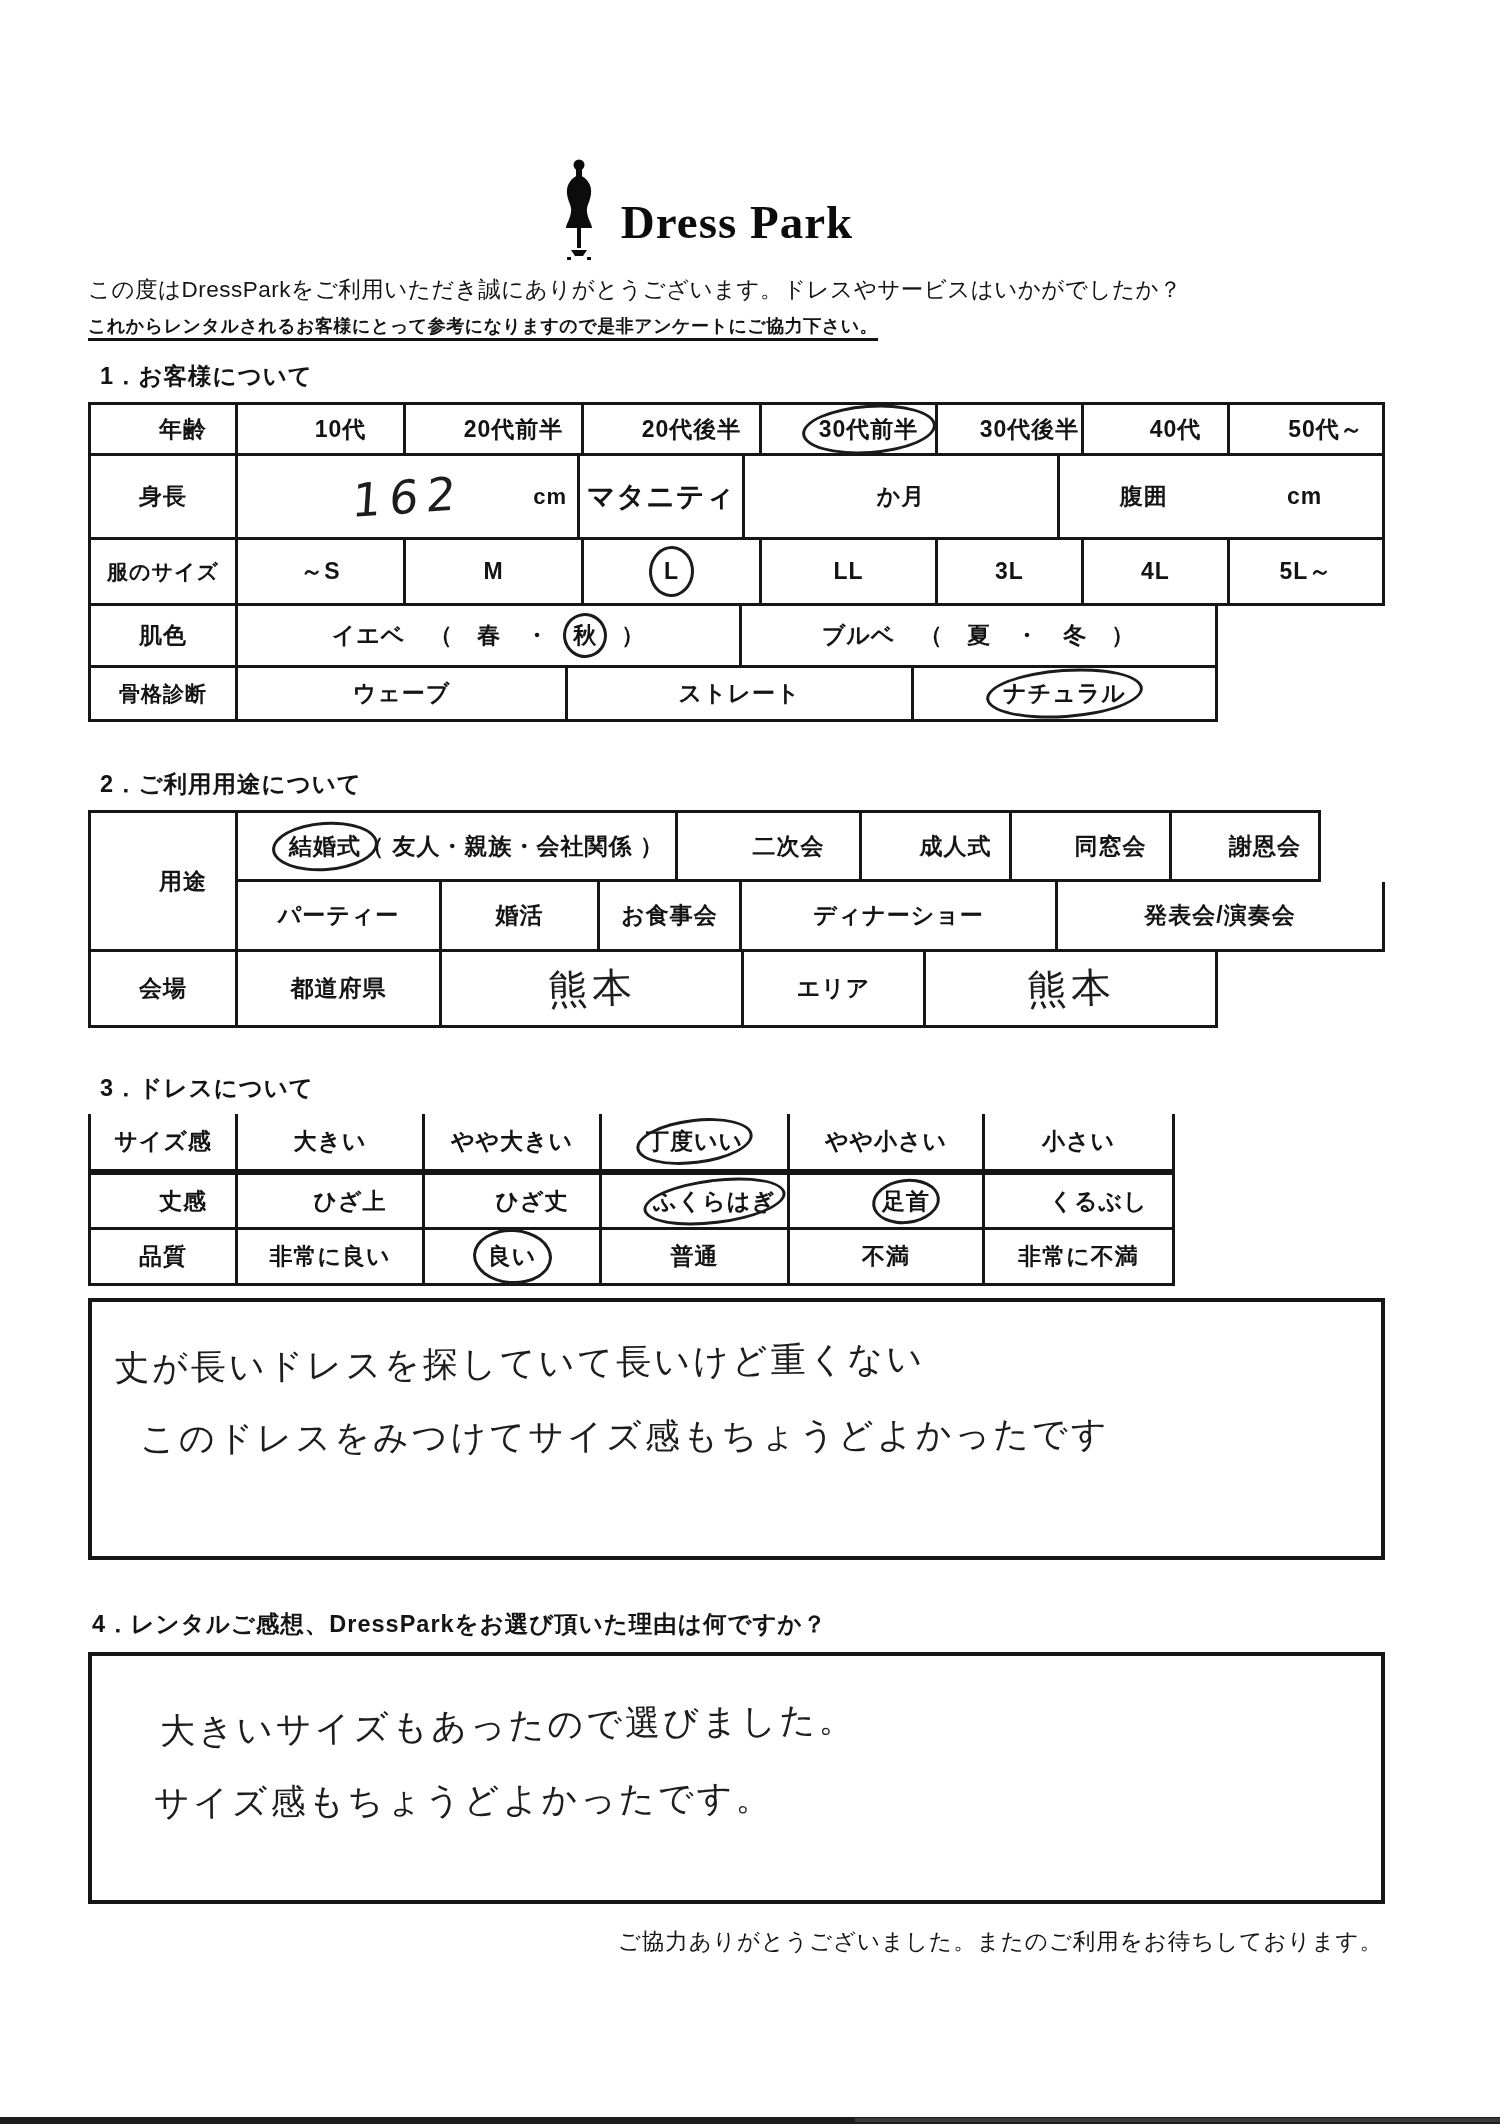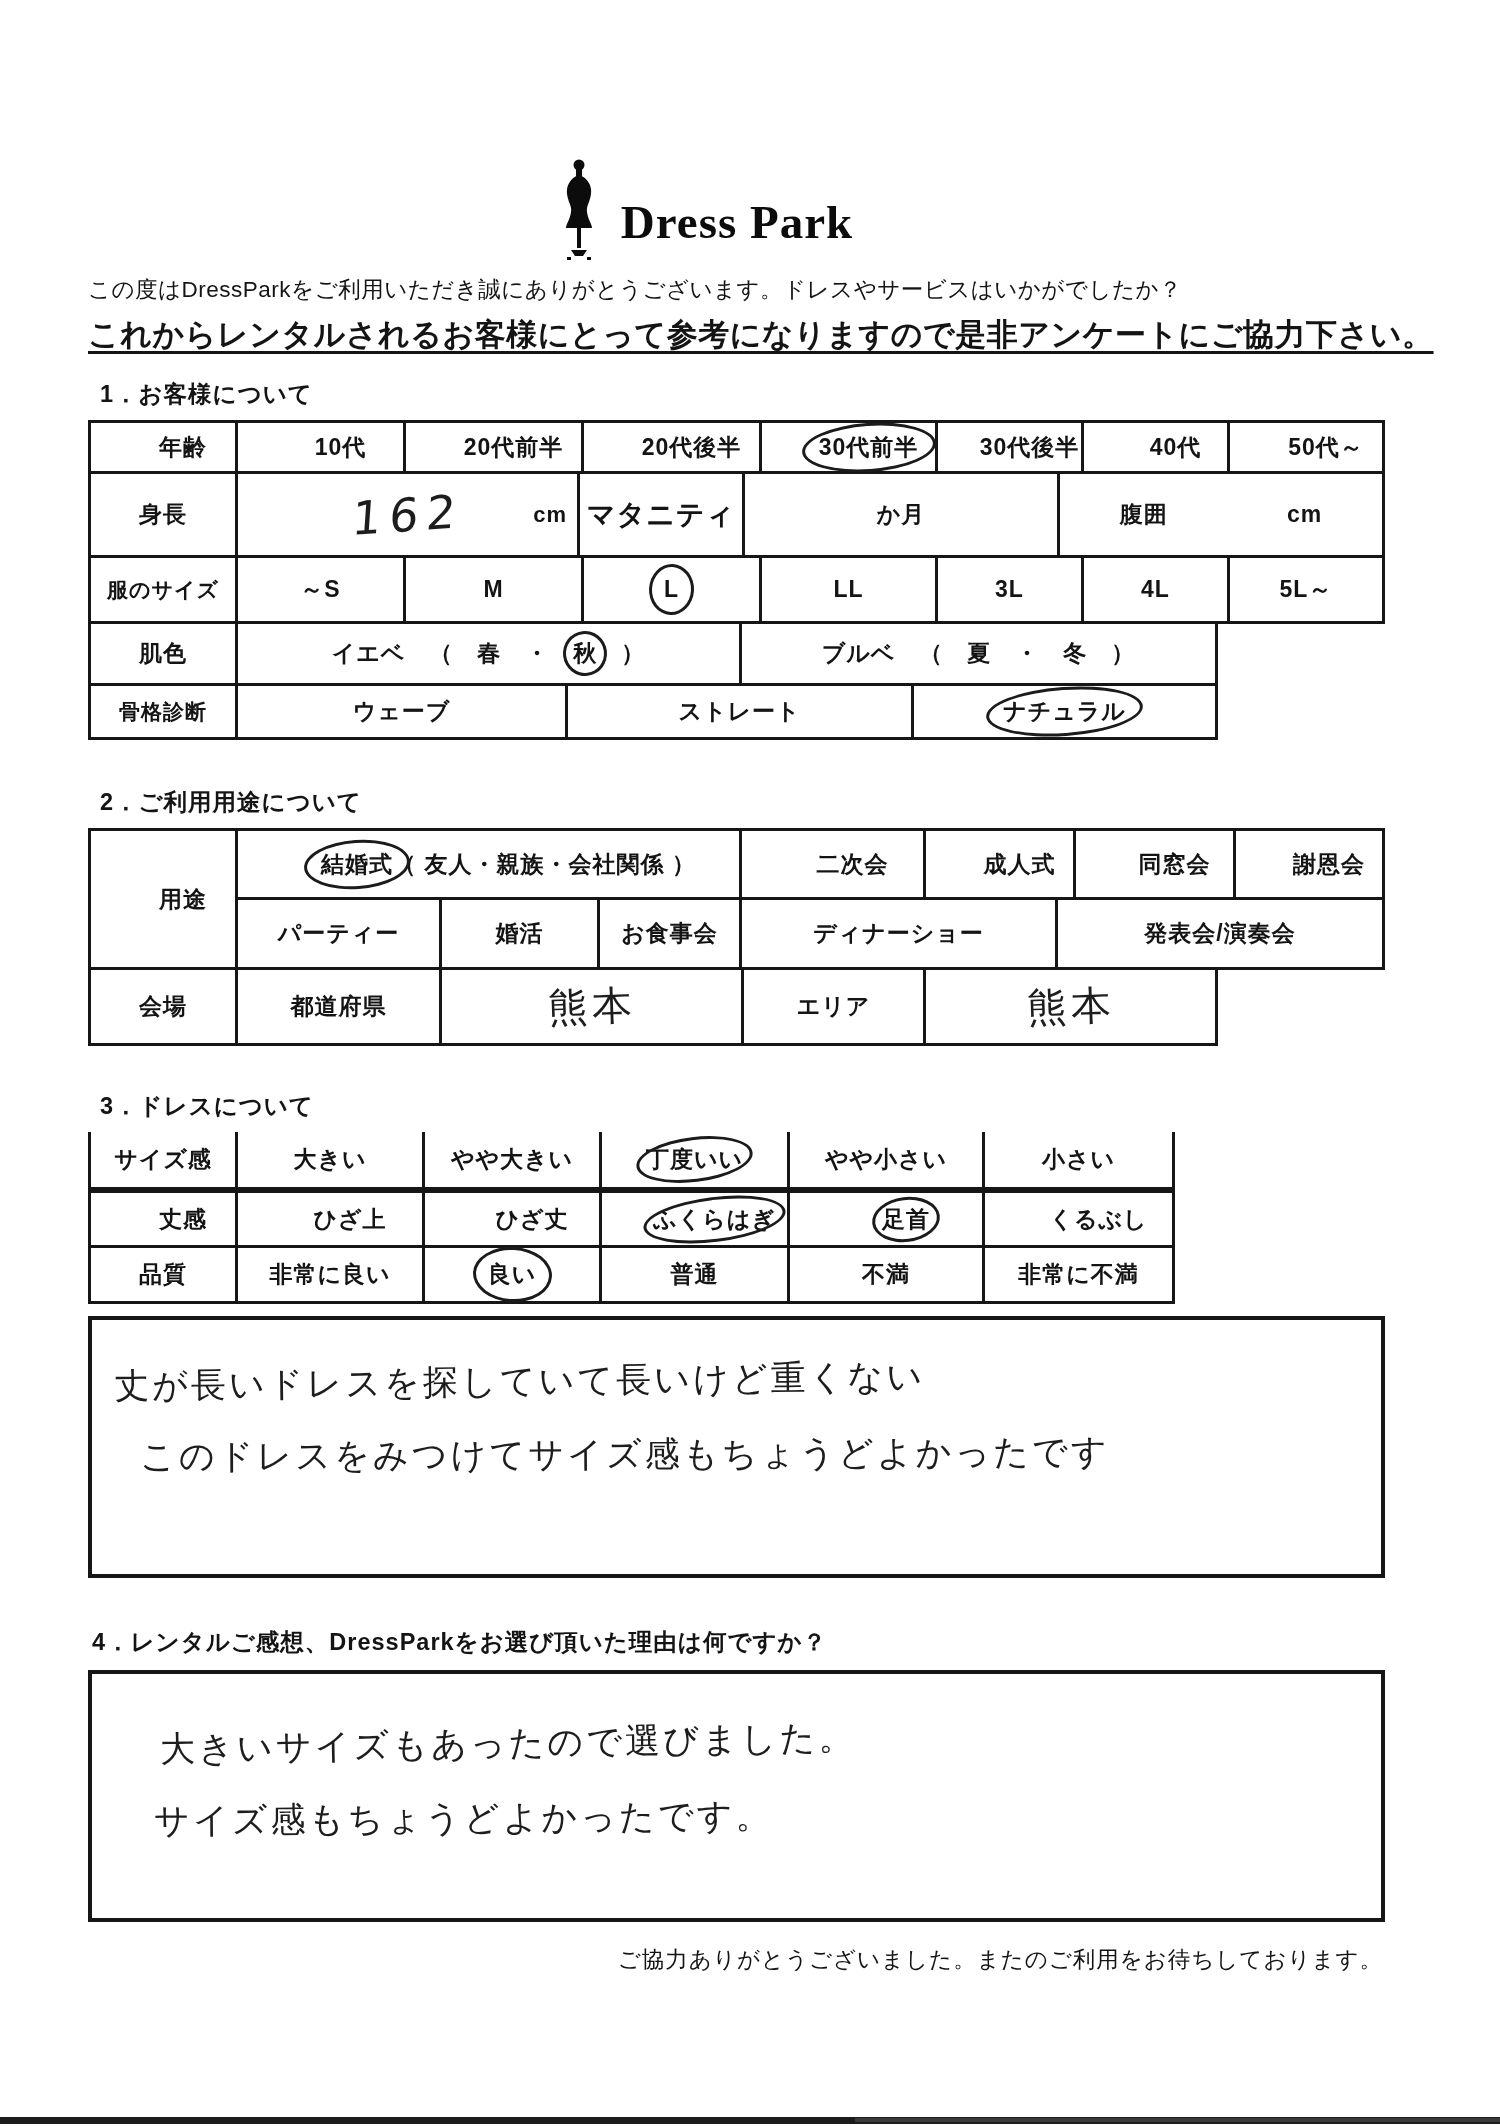--- a/index.html
+++ b/index.html
@@ -18,21 +18,21 @@
   .logo-inner { display:flex; align-items:center; transform: translateX(-45px); }
   .mannequin { width: 44px; height: 102px; }
   .brand-text {
     font-family: "Liberation Serif", serif;
     font-weight: 700; font-size: 47px; letter-spacing: 1px;
     margin-left: 20px; margin-top: 26px; color:#0c0c0c;
   }
 
   
   .intro1 { margin-top: 14px; font-size: 22.5px; letter-spacing: 0.5px; }
-  .intro2 { margin-top: 9px; font-size: 31px; font-weight: bold; letter-spacing: 0.5px;
+  .intro2 { margin-top: 9px; font-size: 18px; font-weight: bold; letter-spacing: 0.5px;
             text-decoration: underline; text-underline-offset: 6px; text-decoration-thickness: 2.5px; width: max-content; }
 
   .sec-head { font-size: 23.5px; font-weight: bold; letter-spacing: 1px; }
   .sh1 { margin-top: 22px; margin-left: 12px; }
   .sh2 { margin-top: 46px; margin-left: 12px; }
   .sh3 { margin-top: 44px; margin-left: 12px; }
   .sh4 { margin-top: 48px; margin-left: 4px; }
 
   
   .tbl { margin-top: 10px; }
@@ -225,21 +225,21 @@
 
   <div class="sec-head sh2">2．ご利用用途について</div>
 
   <div class="tbl">
     <div class="trow">
       <div class="cell bl bt" style="width:150px">
           <span>用途</span>
         </div>
       <div class="col" style="width:1147px">
         <div class="trow" style="height:72px">
-          <div class="cell bt" style="width:504px;">
+          <div class="cell bt" style="width:440px;">
             <span class="circled">結婚式</span>
             <span>（ 友人・親族・会社関係 ）</span>
           </div>
           <div class="cell bt" style="width:184px">
               <span>二次会</span>
             </div>
           <div class="cell bt" style="width:150px">
               <span>成人式</span>
             </div>
           <div class="cell bt" style="width:160px">

